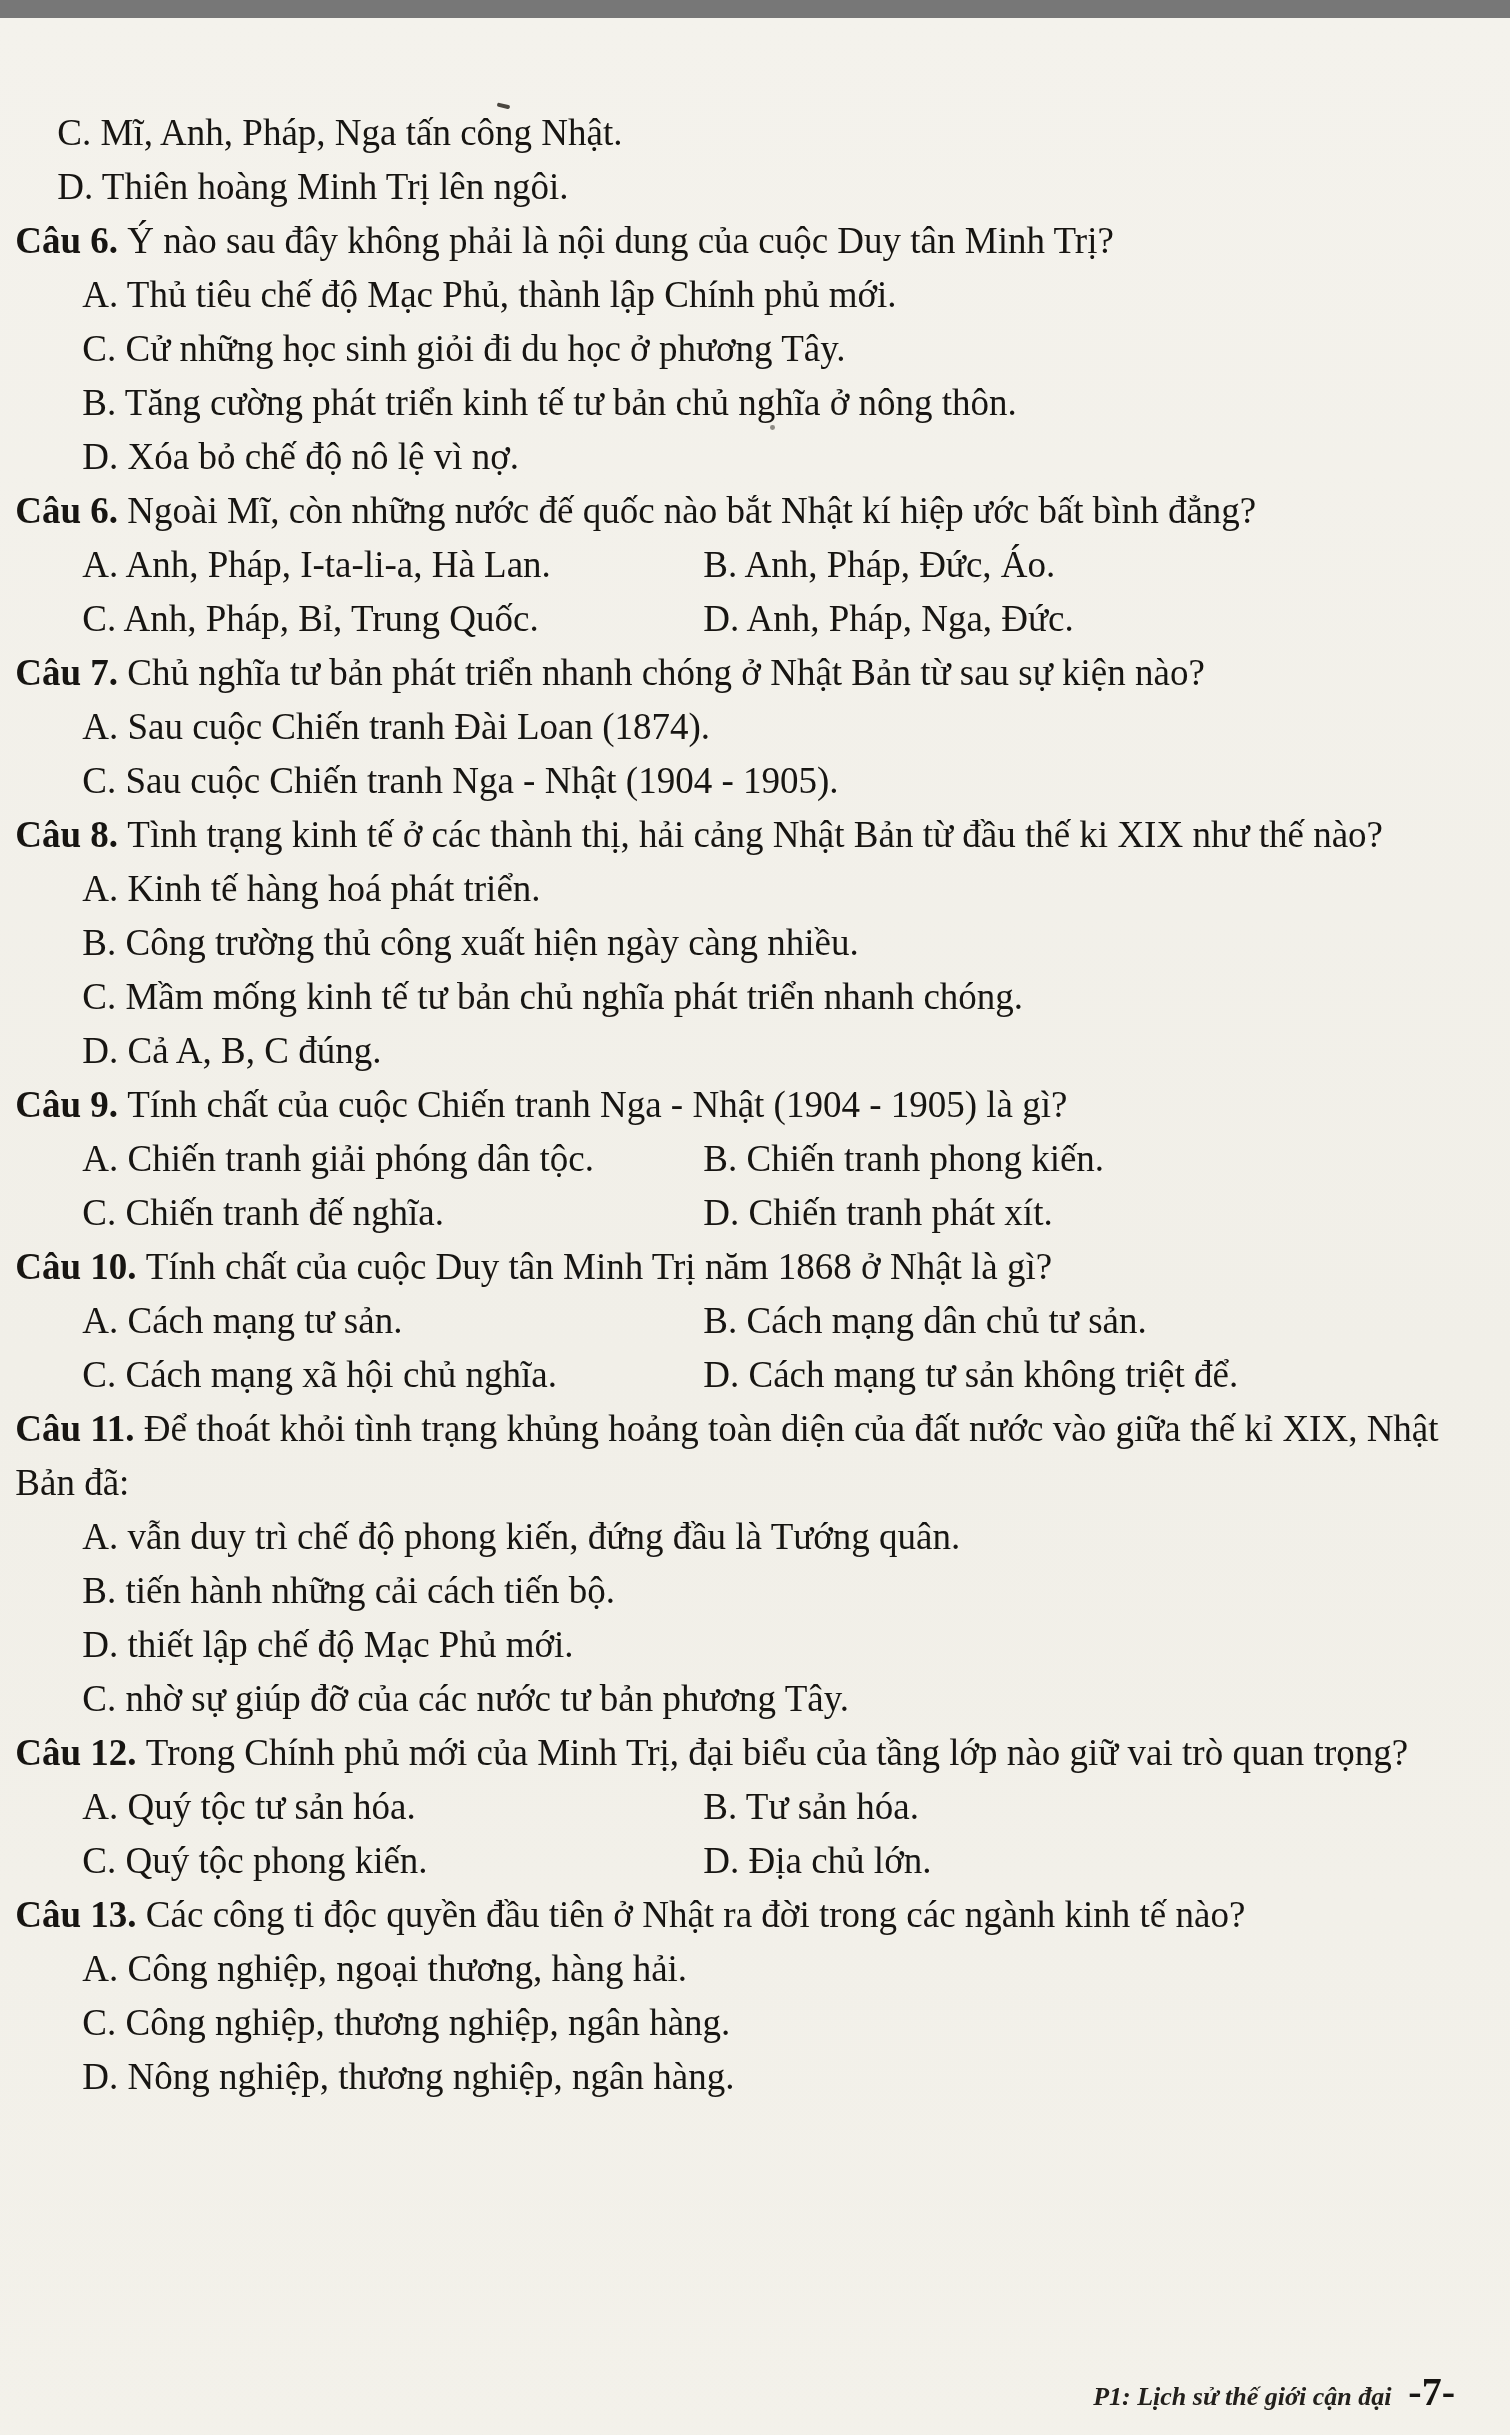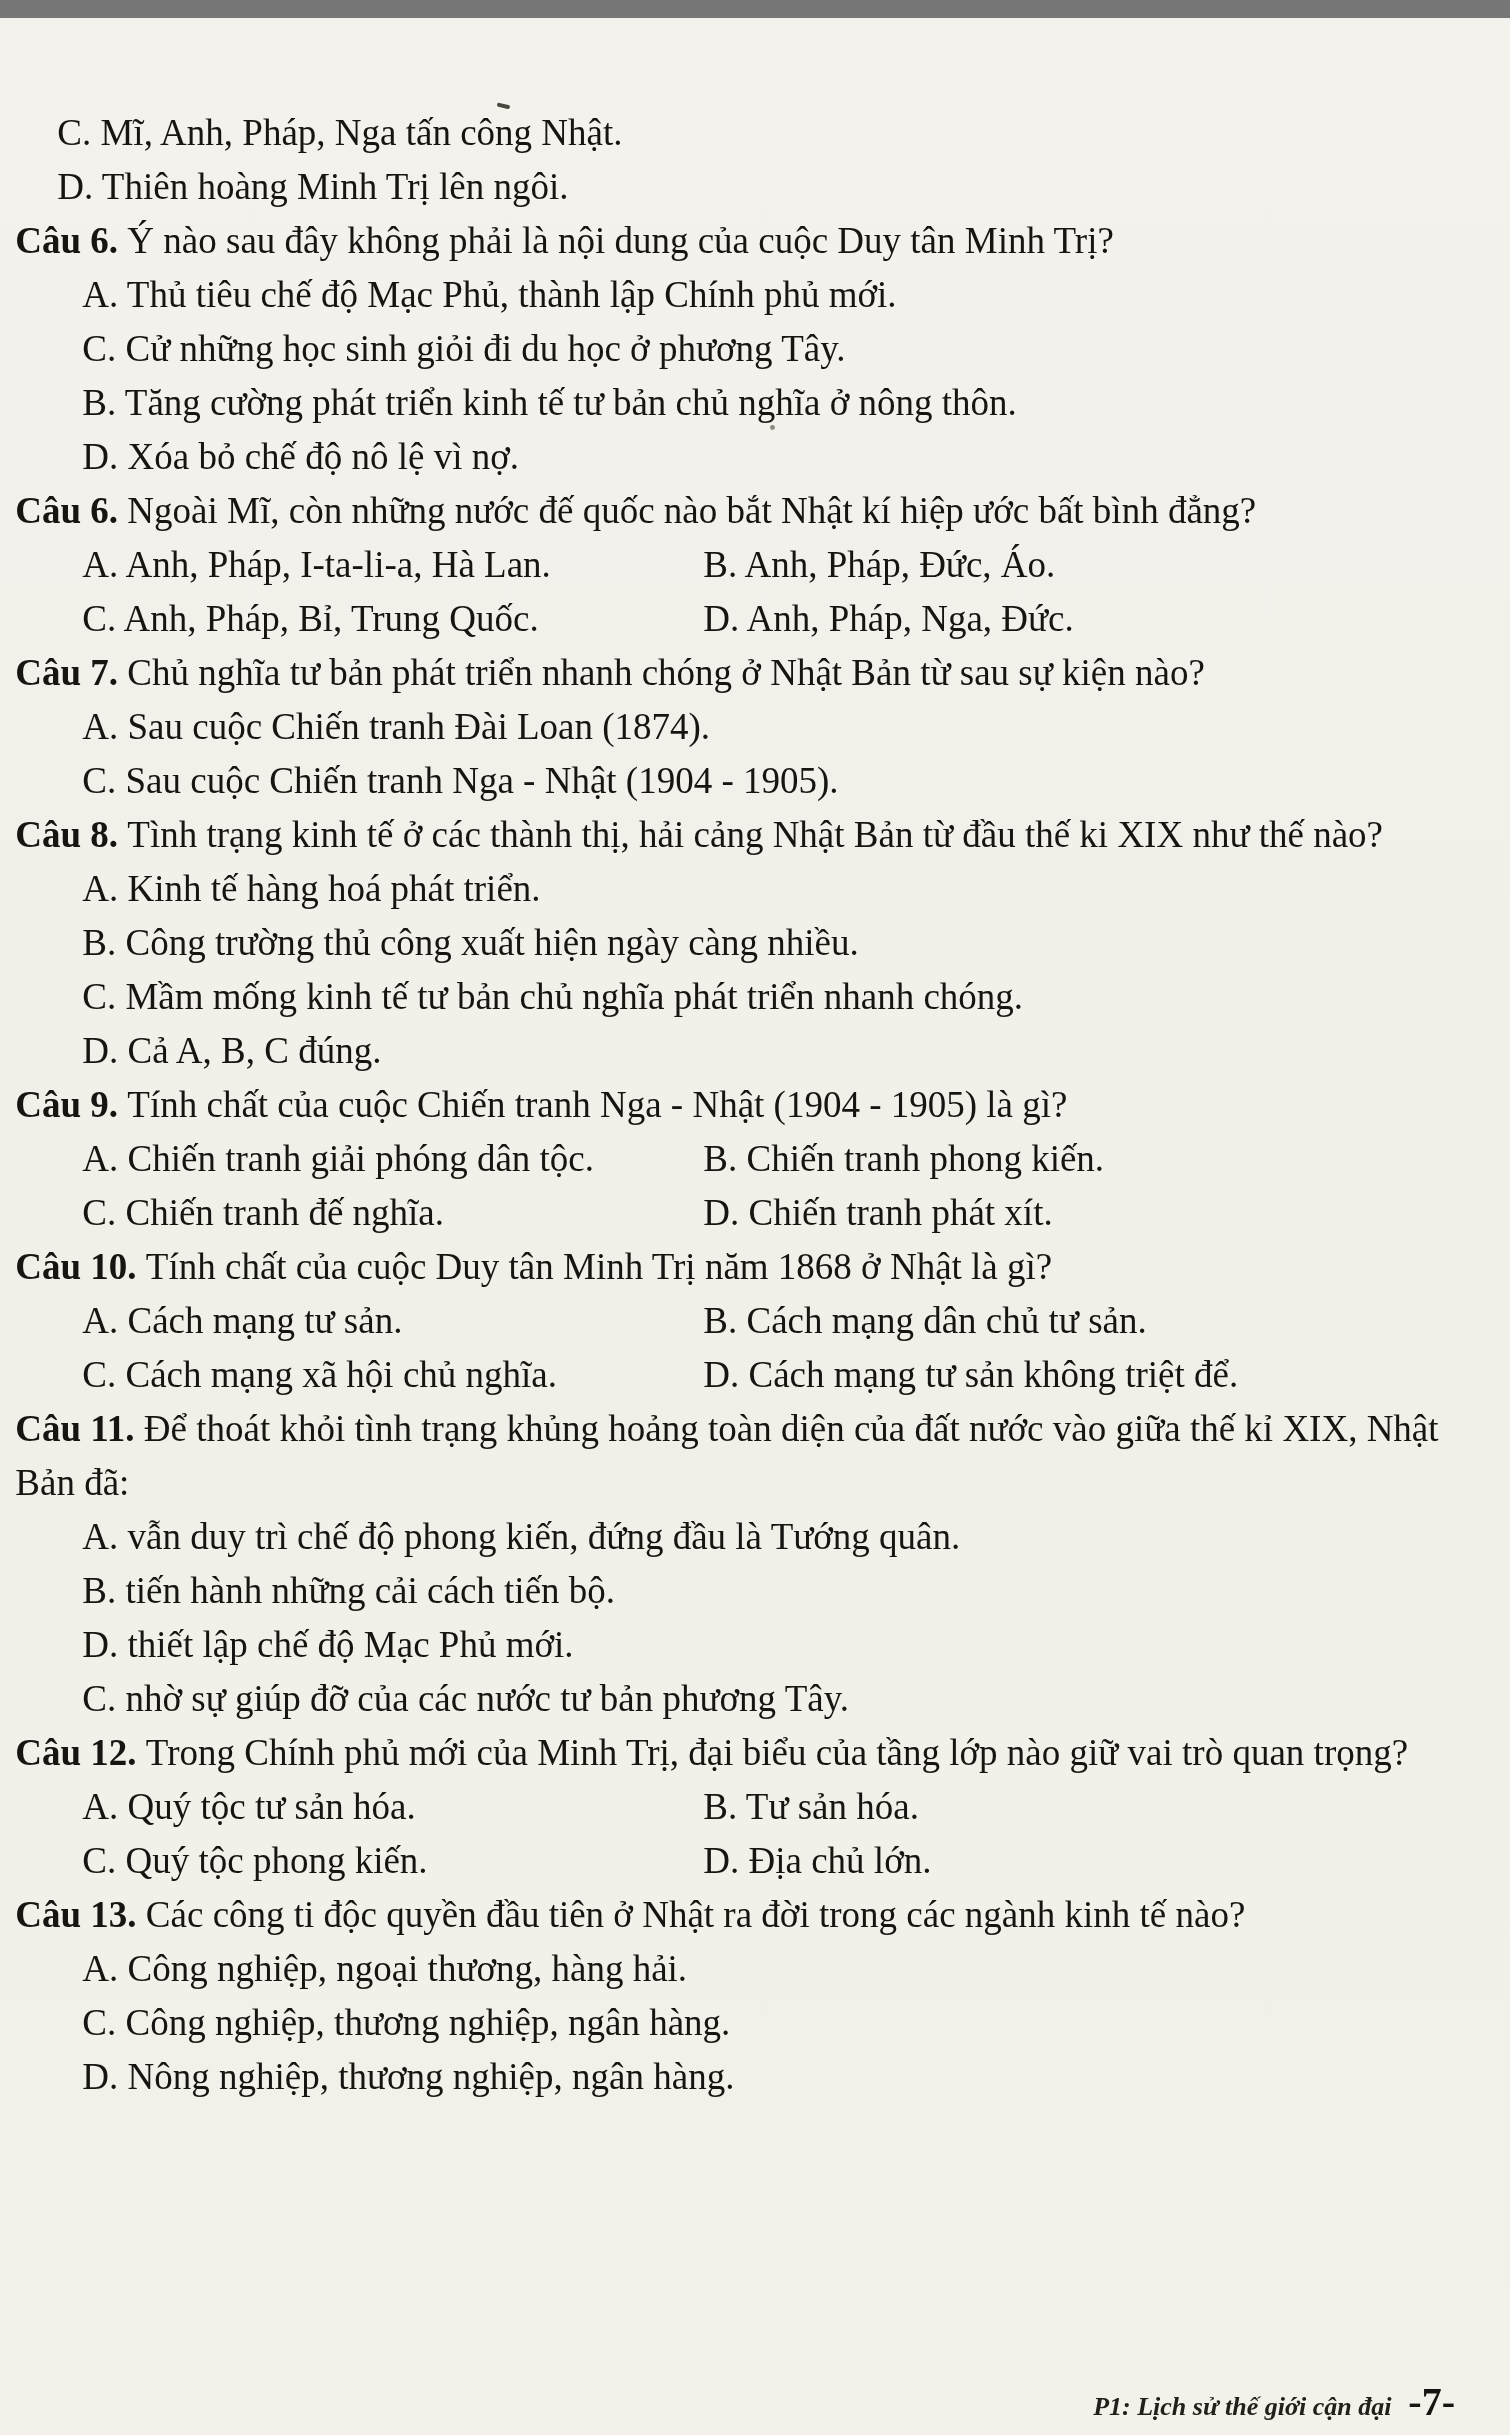--- a/index.html
+++ b/index.html
@@ -24,21 +24,21 @@
   .q-label { font-weight: bold; }
   .options.two-col {
     display: grid;
     grid-template-columns: 621px 1fr;
     padding-left: 67px;
   }
   .options.two-col .option { padding-left: 0; }
   .footer {
     position: absolute;
     right: 55px;
-    bottom: 20px;
+    bottom: 30px;
     display: flex;
     align-items: baseline;
     gap: 17px;
     white-space: nowrap;
   }
   .footer-label {
     font-style: italic;
     font-weight: bold;
     font-size: 26px;
     color: #23201c;

